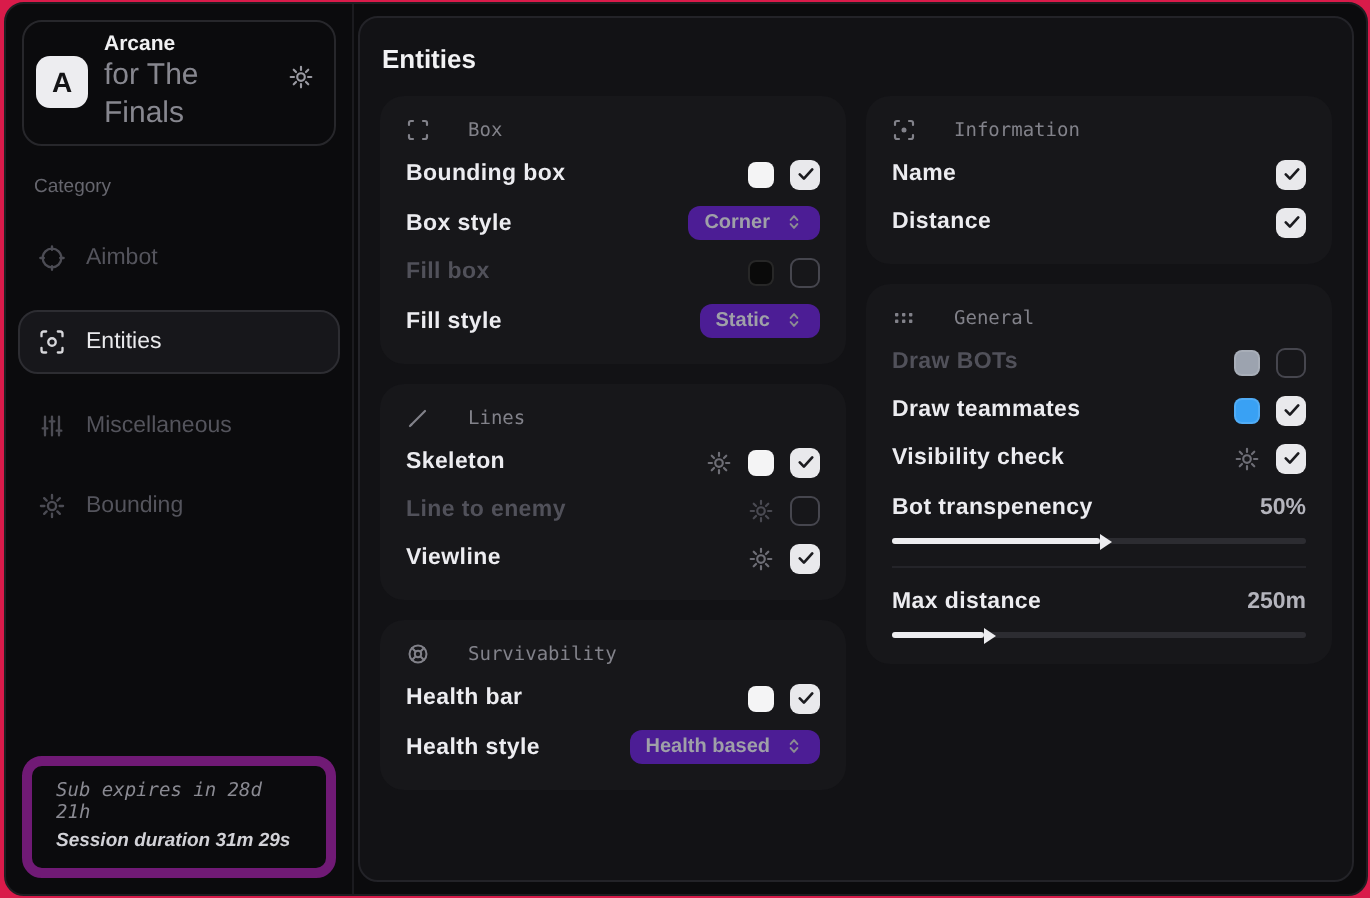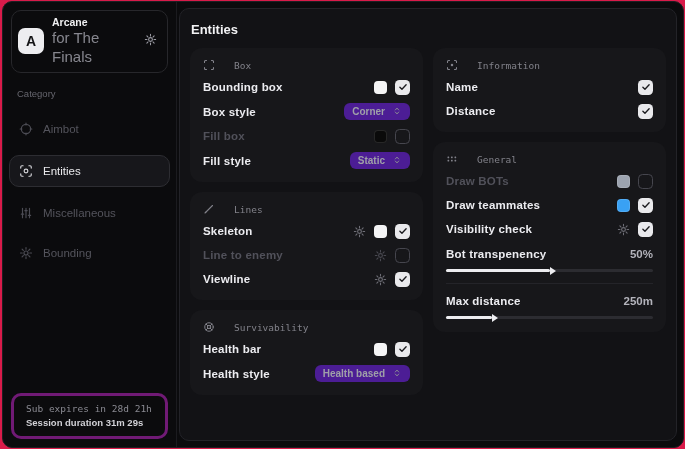--- a/index.html
+++ b/index.html
@@ -22,21 +22,21 @@
 
   .cat-label { color:#66666e; font-size:9.5px; margin:15px 14px 4px; }
 
   .nav-item { display:flex; align-items:center; gap:10px; margin:12px 6px; padding:6px 9px;
     font-size:11.5px; color:#54545c; border:1px solid transparent; border-radius:10px; cursor:pointer; }
   .nav-item .icon { color:#4c4c54; display:flex; }
   .nav-item.active { background:#17171b; border-color:#2d2d32; color:#e9e9ec; padding-top:8px; padding-bottom:8px; }
   .nav-item.active .icon { color:#d6d6da; }
 
   .spacer { flex:1; }
-  .footer-card { margin:0 8px; border:3px solid #701a75; border-radius:10px; padding:7px 12px 8px; }
+  .footer-card { margin:0 8px; border:5px solid #701a75; border-radius:10px; padding:7px 12px 8px;font-style:italic; }
   .footer-line1 { font-family:"DejaVu Sans Mono", monospace; font-size:9.5px; color:#8a8a92; margin-bottom:3px; }
   .footer-line2 { font-size:9.5px; font-weight:bold; color:#d2d2d7; }
 
   
   .main { flex:1; margin:6px 6px 6px 2px; background:#121215; border:1px solid #232328; border-radius:10px;
     display:flex; flex-direction:column; overflow:hidden; }
   .page-title { color:#f2f2f4; font-size:13px; font-weight:bold; padding:13px 10px 11px 11px; }
   .columns { display:grid; grid-template-columns:1fr 1fr; gap:10px; padding:0 10px; align-items:start; }
   .col { display:flex; flex-direction:column; gap:10px; }
 

